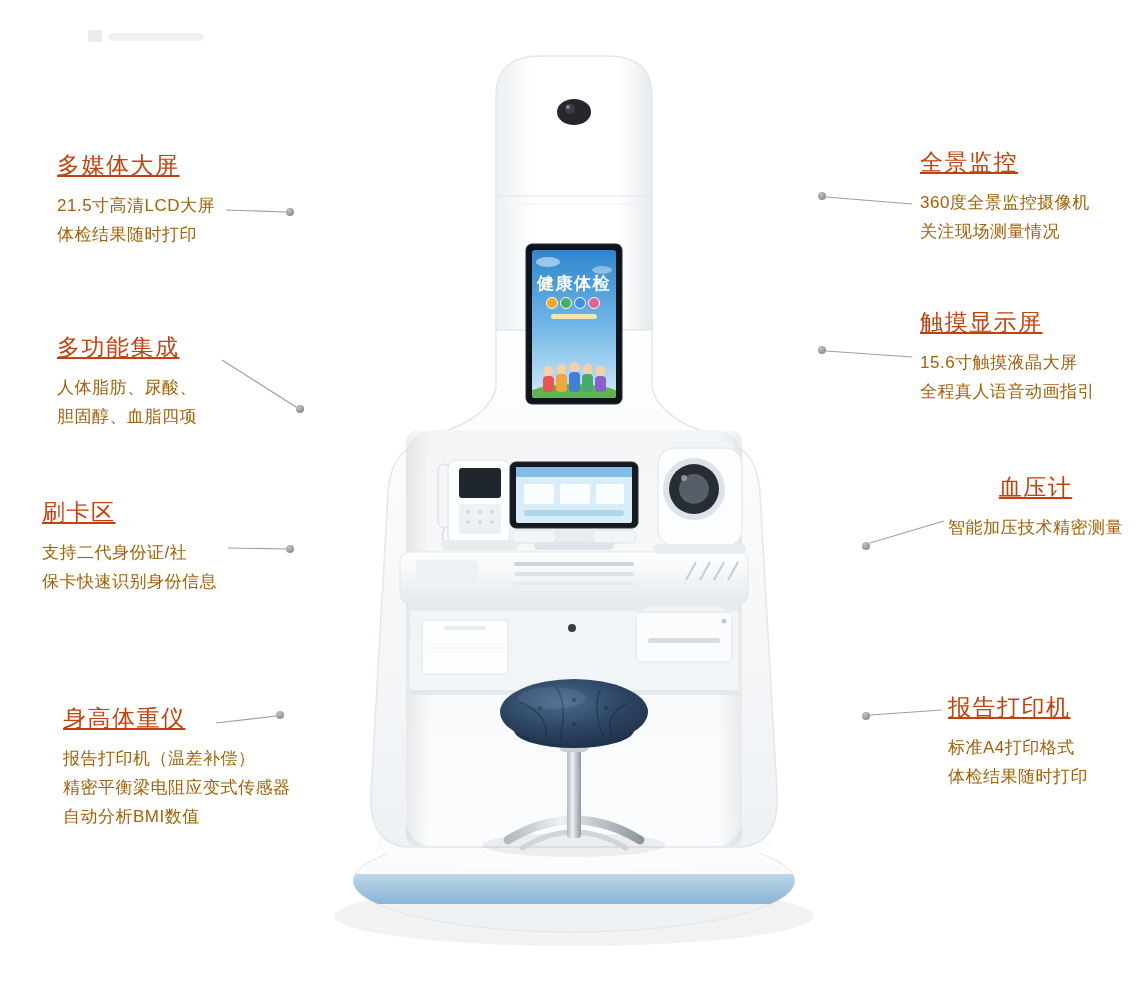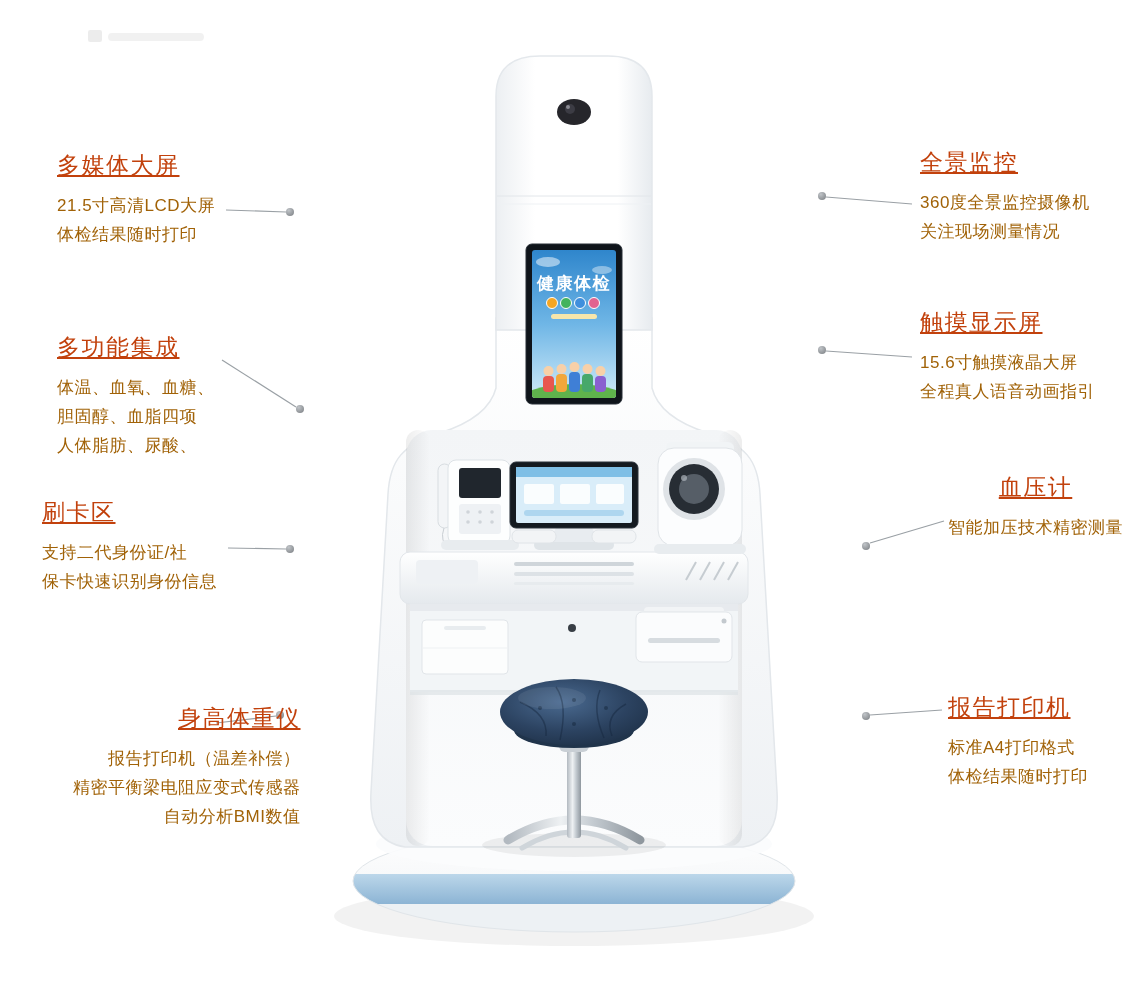--- a/index.html
+++ b/index.html
@@ -276,32 +276,31 @@
   </svg>
 
   <div class="callout" style="left:57px;top:150px;">
     <h2>多媒体大屏</h2>
     <p>21.5寸高清LCD大屏</p>
     <p>体检结果随时打印</p>
   </div>
 
   <div class="callout" style="left:57px;top:332px;">
     <h2>多功能集成</h2>
-    <p>体温、血氧、血糖、</p>
+    <p>人体脂肪、尿酸、</p>
     <p>胆固醇、血脂四项</p>
-    <p>人体脂肪、尿酸、</p>
   </div>
 
   <div class="callout" style="left:42px;top:497px;">
     <h2>刷卡区</h2>
     <p>支持二代身份证/社</p>
     <p>保卡快速识别身份信息</p>
   </div>
 
-  <div class="callout" style="left:73px;top:703px;text-align:right;">
+  <div class="callout" style="left:63px;top:703px;">
     <h2>身高体重仪</h2>
     <p>报告打印机（温差补偿）</p>
     <p>精密平衡梁电阻应变式传感器</p>
     <p>自动分析BMI数值</p>
   </div>
 
   <div class="callout" style="left:920px;top:147px;">
     <h2>全景监控</h2>
     <p>360度全景监控摄像机</p>
     <p>关注现场测量情况</p>

